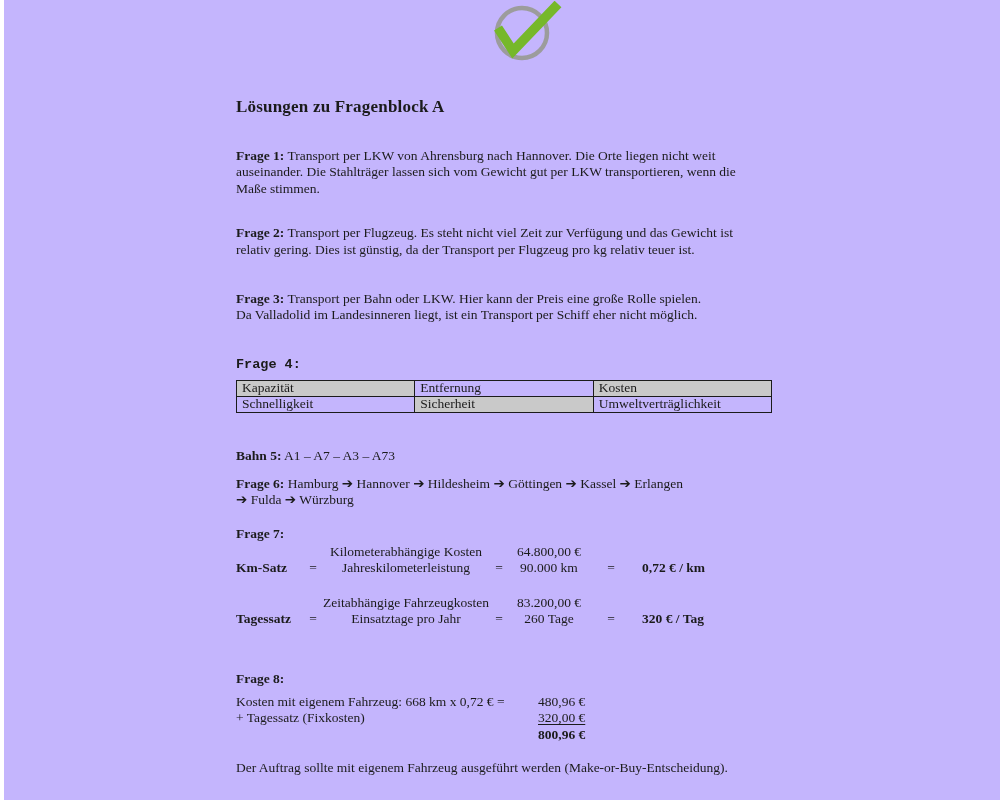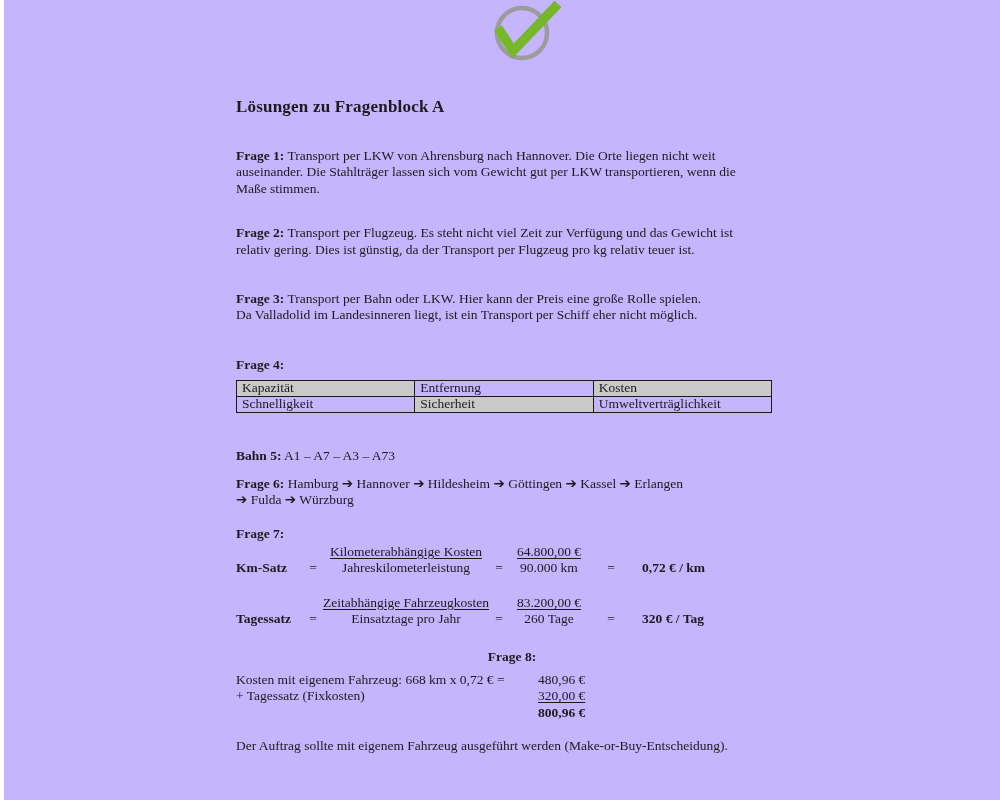--- a/index.html
+++ b/index.html
@@ -13,42 +13,42 @@
   .page { position: absolute; left: 4px; top: 0; width: 1000px; height: 800px; background: #c4b5fd; }
   .logo { position: absolute; left: 484px; top: 1px; width: 76px; height: 62px; }
   .content { position: absolute; left: 232px; top: 0; width: 552px; }
   .title { font-size: 17px; font-weight: bold; margin-top: 96px; line-height: 21px; letter-spacing: 0.2px; }
   .para { line-height: 16.4px; }
   .lbl { font-weight: bold; }
   .txt { white-space: pre-line; }
   .f1 { margin-top: 31px; }
   .f2 { margin-top: 28px; }
   .f3 { margin-top: 33px; }
-  .f4label { margin-top: 33px; }
+  .f4label { margin-top: 33px; font-family: Liberation Mono, monospace; }
   .criteria-table { margin-top: 7px; border-collapse: collapse; width: 536px; table-layout: fixed; }
   .criteria-table td {
     border: 1px solid #1b1b1b; height: 16px; line-height: 14px;
     padding: 0 2px 1px 5px; font-size: 13.5px; overflow: hidden; white-space: nowrap;
   }
   .criteria-table td.shaded { background: #c9c9c9; }
   .f5 { margin-top: 35px; }
   .f6 { margin-top: 11px; }
   .f7label { margin-top: 18px; }
   .formula { display: flex; align-items: flex-end; line-height: 16.4px; }
   .formula1 { margin-top: 1px; }
   .formula2 { margin-top: 18px; }
   .fm-label { width: 70px; font-weight: bold; flex: none; }
   .fm-eq { width: 14px; text-align: center; flex: none; }
   .fm-eq-last { margin-left: 12px; }
   .frac { display: flex; flex-direction: column; text-align: center; flex: none; }
-  .frac .num { text-decoration: underline; text-underline-offset: 2px; }
+  .frac .num { text-underline-offset: 2px; }
   .frac-terms { width: 172px; }
   .frac-values { width: 86px; }
   .fm-result { margin-left: 24px; font-weight: bold; flex: none; white-space: nowrap; }
-  .f8label { margin-top: 21px; text-align: center; }
+  .f8label { margin-top: 43px; }
   .calc { margin-top: 7px; display: grid; grid-template-columns: 302px 80px; line-height: 16.4px; }
   .calc-amt.u { text-decoration: underline; text-underline-offset: 2px; }
   .calc-amt.total { font-weight: bold; }
   .conclusion { margin-top: 17px; line-height: 16.4px; }
 </style>
 </head>
 <body>
 
 <div class="page">
 

